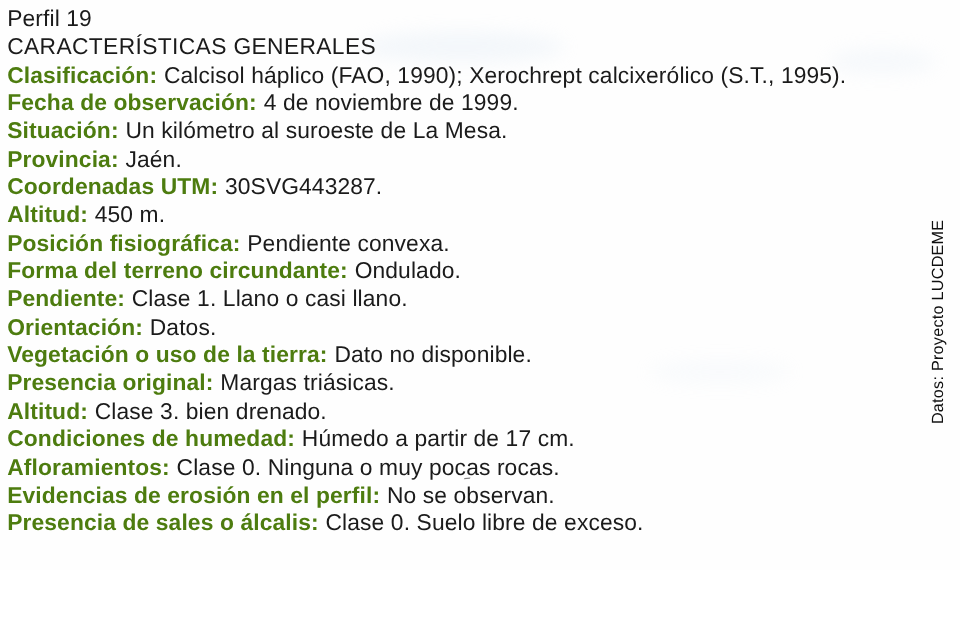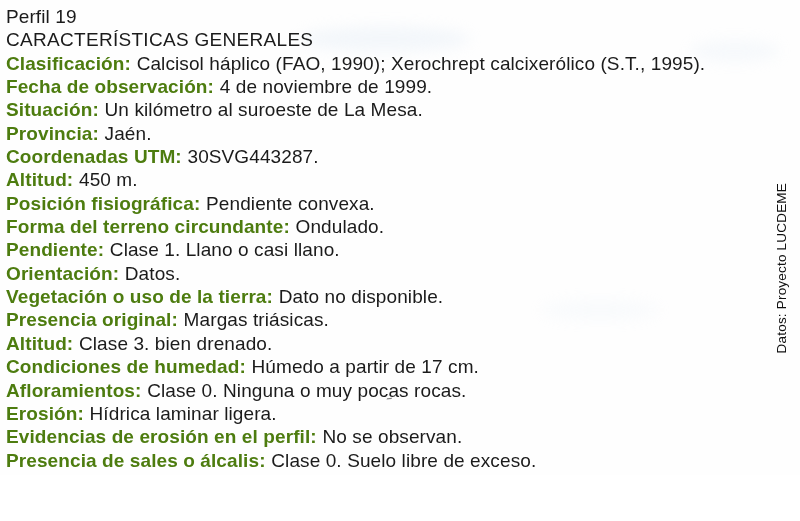--- a/index.html
+++ b/index.html
@@ -105,21 +105,20 @@
 
   <div class="line field"><span class="label">Presencia original:</span><span class="value">Margas triásicas.</span></div>
 
   <div class="line field"><span class="label">Altitud:</span><span class="value">Clase 3. bien drenado.</span></div>
 
   <div class="line field"><span class="label">Condiciones de humedad:</span><span class="value">Húmedo a partir de 17 cm.</span></div>
 
 
   <div class="line field"><span class="label">Afloramientos:</span><span class="value">Clase 0. Ninguna o muy pocas rocas.</span></div>
 
-  <div class="line field"><span class="label">Erosión:</span><span class="value">Hídrica laminar ligera.</span></div>
 
   <div class="line field"><span class="label">Evidencias de erosión en el perfil:</span><span class="value">No se observan.</span></div>
 
   <div class="line field"><span class="label">Presencia de sales o álcalis:</span><span class="value">Clase 0. Suelo libre de exceso.</span></div>
 </div>
   </div>
 
   <div class="sidebar-note">Datos: Proyecto LUCDEME</div>
 
   <div class="artifact"></div>

